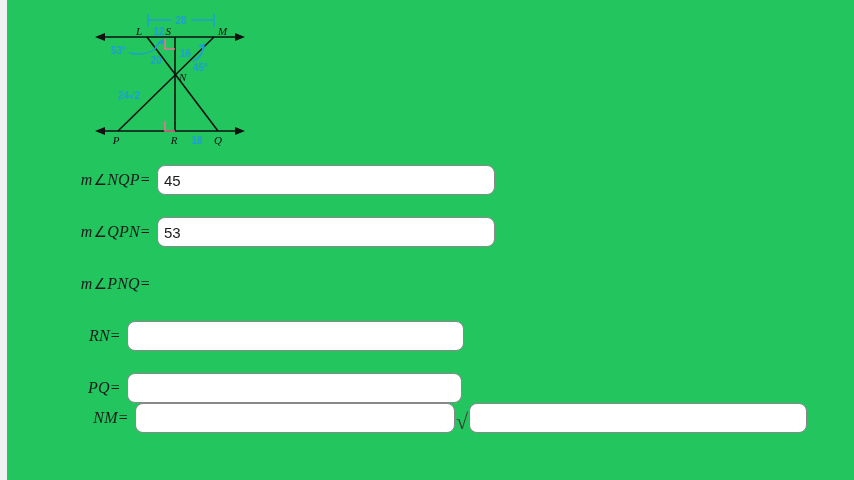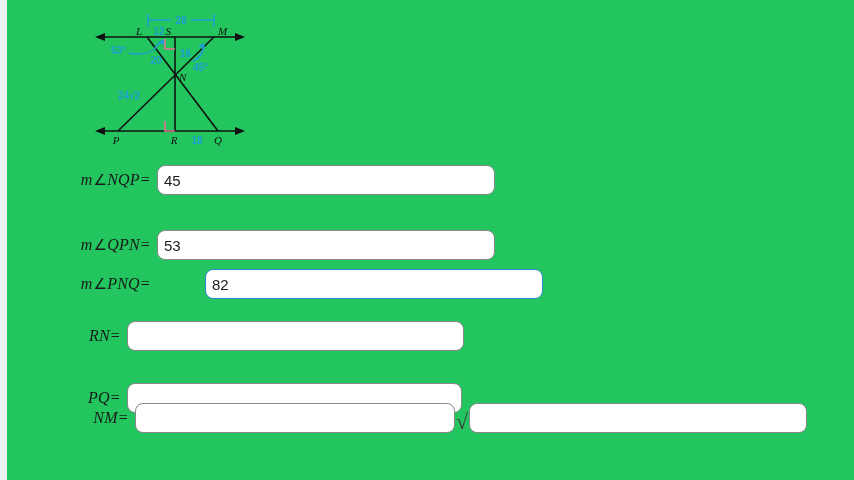--- a/index.html
+++ b/index.html
@@ -86,24 +86,24 @@
     font-size: 22px;
     color: #3a3a3a;
     line-height: 1;
     padding: 0 1px 0 1px;
     position: relative;
     top: 4px;
   }
 
   
   #row-nqp  { left: 72px; top: 162px; }
-  #row-qpn  { left: 72px; top: 214px; margin-top: 13px; }
+  #row-qpn  { left: 72px; top: 214px; }
   #row-pnq  { left: 72px; top: 266px; gap: 48px; }
   #row-rn   { left: 76px; top: 318px; justify-content: flex-end; }
-  #row-pq   { left: 76px; top: 380px; }
+  #row-pq   { left: 76px; top: 370px; }
   #row-nm   { left: 72px; top: 400px; }
 
   #row-nqp .row-label,
   #row-qpn .row-label,
   #row-pnq .row-label { width: 72px; }
   #row-rn  .row-label,
   #row-pq  .row-label { width: 38px; }
   #row-nm  .row-label { width: 50px; }
 
   #input-nqp, #input-qpn, #input-pnq { width: 338px; }
@@ -186,21 +186,20 @@
     <input class="ans-input" id="input-nqp" type="text" value="45" style="">
   </div>
 
   <div class="answer-row" id="row-qpn">
     <span class="row-label"><span>m</span><span class="angle-sym">∠</span><span>QPN</span><span class="op">=</span></span>
     <input class="ans-input" id="input-qpn" type="text" value="53" style="">
   </div>
 
   <div class="answer-row" id="row-pnq">
     <span class="row-label"><span>m</span><span class="angle-sym">∠</span><span>PNQ</span><span class="op">=</span></span>
-    <input class="ans-input focused" id="input-pnq" type="text" autofocus="" value="82" style="">
   </div>
 
   <div class="answer-row" id="row-rn">
     <span class="row-label"><span>RN</span><span class="op">=</span></span>
     <input class="ans-input" id="input-rn" type="text" value="" style="">
   </div>
 
   <div class="answer-row" id="row-pq">
     <span class="row-label"><span>PQ</span><span class="op">=</span></span>
     <input class="ans-input" id="input-pq" type="text" value="" style="">

